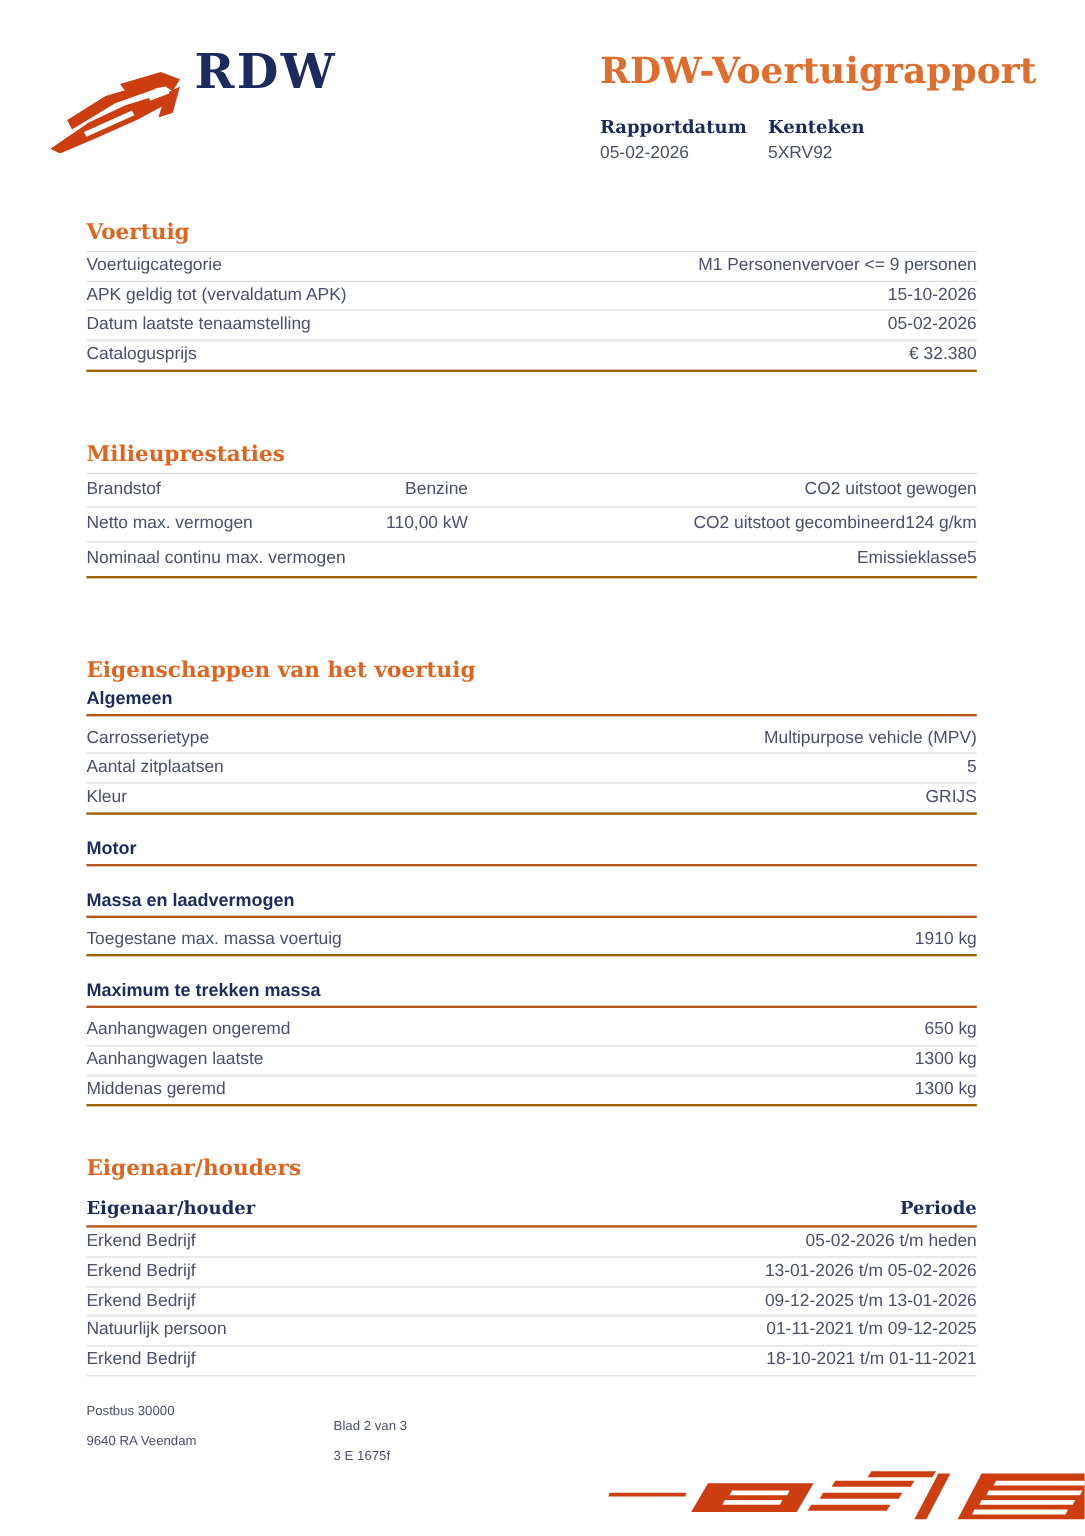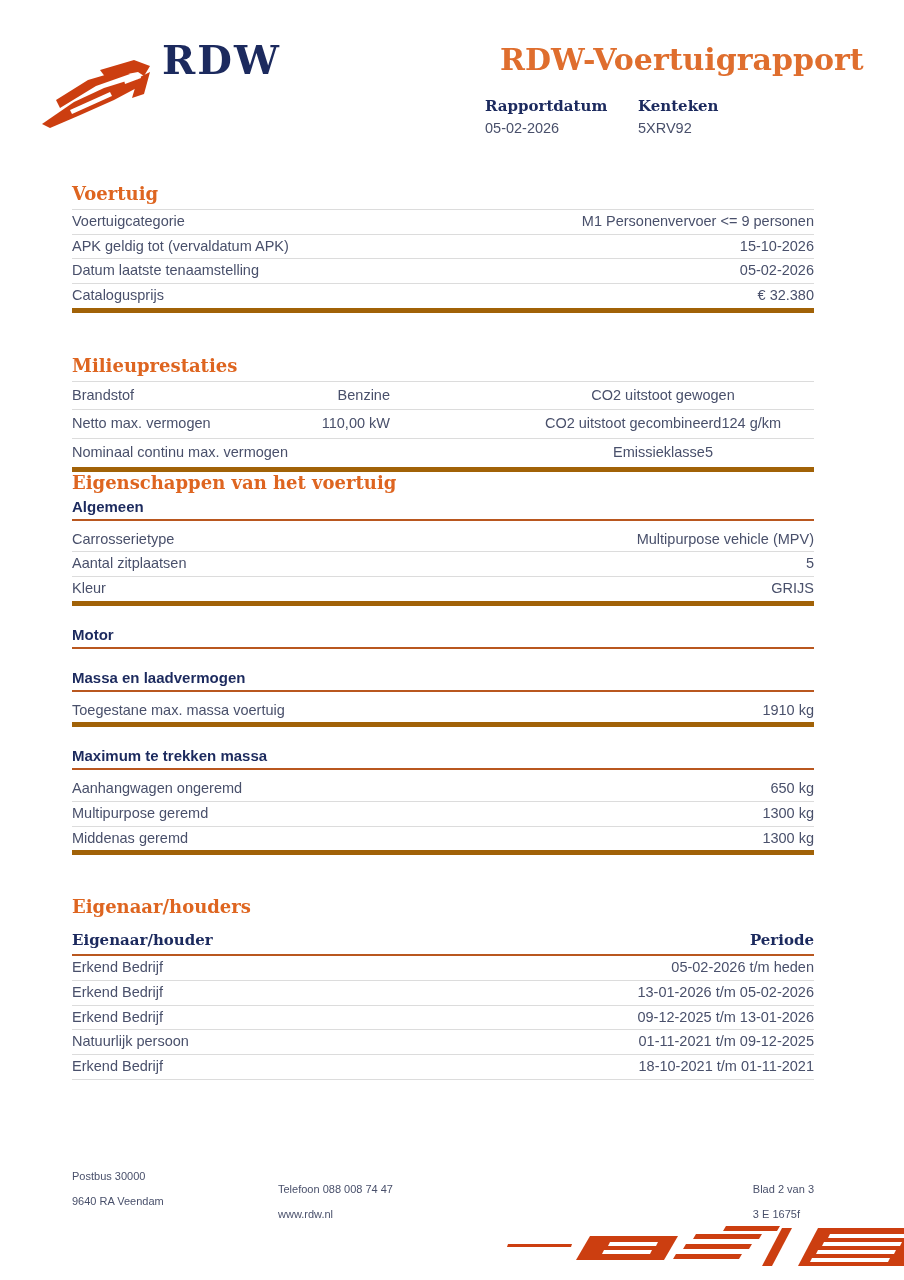--- a/index.html
+++ b/index.html
@@ -22,21 +22,21 @@
   .logo-text {
     position: absolute; left: 162px; top: 36px;
     font-family: "DejaVu Serif", serif; font-weight: 700;
     font-size: 40px; letter-spacing: 2px; color: #1c2a5e;
   }
   .doc-title {
     position: absolute; left: 500px; top: 42px;
     font-family: "DejaVu Serif", serif; font-weight: 700;
     font-size: 30px; color: #df6e2e;
   }
-  .header-meta { position: absolute; left: 485px; top: 97px; display: flex; gap: 13px; }
+  .header-meta { position: absolute; left: 500px; top: 97px; display: flex; }
   .meta-col { width: 140px; }
   .meta-col + .meta-col { width: auto; }
   .meta-label {
     font-family: "DejaVu Serif", serif; font-weight: 700;
     font-size: 15px; color: #1c2a5e;
   }
   .meta-value { font-size: 14.5px; margin-top: 5px; color: #49506b; }
 
   
   .main { position: absolute; left: 72px; top: 183px; width: 742px; }
@@ -44,30 +44,30 @@
   .section-title {
     font-family: "DejaVu Serif", serif; font-weight: 700;
     font-size: 18px; color: #de6520; margin-bottom: 5px;
   }
   .trow {
     display: flex; justify-content: space-between; align-items: baseline;
     border-top: 1px solid #dcdcdc;
     padding: 3px 0 4px 0;
     font-size: 14.5px; line-height: 1.15;
   }
-  .trow:last-child { border-bottom: 5px solid #a16207; }
+  .trow:last-child { border-bottom: 2px solid #a16207; }
   .tvalue { text-align: right; }
 
   
   .trow.two-col { padding: 5px 0 6px 0; }
   .half-left { width: 318px; display: flex; justify-content: space-between; }
-  .half-right { width: 302px; display: flex; justify-content: center; }
-
-  .sec-milieu { margin-top: 42px; }
-  .sec-eigenschappen { }
+  .half-right { width: 302px; display: flex; justify-content: flex-end; }
+
+  .sec-milieu { margin-top: 58px; }
+  .sec-eigenschappen { margin-top: 66px; }
   .sec-eigenaren { margin-top: 41px; }
 
   .sub-title {
     font-family: "Liberation Sans", sans-serif; font-weight: 700;
     font-size: 15px; color: #1c2a5e;
     padding-bottom: 4px;
     border-bottom: 2px solid #b9571f;
   }
   .subsection .rows { margin-top: 7px; }
   .subsection .rows .trow:first-child { border-top: none; }
@@ -229,21 +229,21 @@
       </div>
 
       <div class="subsection">
         <h3 class="sub-title">Maximum te trekken massa</h3>
         <div class="rows">
           <div class="trow">
             <span class="tlabel">Aanhangwagen ongeremd</span>
             <span class="tvalue">650 kg</span>
           </div>
           <div class="trow">
-            <span class="tlabel">Multipurpose geremd</span>
+            <span class="tlabel">Aanhangwagen laatste</span>
             <span class="tvalue">1300 kg</span>
           </div>
           <div class="trow">
             <span class="tlabel">Middenas geremd</span>
             <span class="tvalue">1300 kg</span>
           </div>
         </div>
       </div>
     </div>
 
@@ -276,24 +276,20 @@
         </div>
       </div>
     </div>
 
   </div>
 
   <div class="footer">
     <div class="footer-col1">
       <div>Postbus 30000</div>
       <div>9640 RA Veendam</div>
-    </div>
-    <div class="footer-col2">
-      <div>Telefoon 088 008 74 47</div>
-      <div>www.rdw.nl</div>
     </div>
     <div class="footer-col3">
       <div>Blad 2 van 3</div>
       <div>3 E 1675f</div>
     </div>
   </div>
 
   <svg class="speed-graphic" viewBox="0 0 418 46" xmlns="http://www.w3.org/2000/svg" preserveAspectRatio="none">
     <g fill="#cc3e10">
       <polygon points="8,22 72,22 71,25 7,25"></polygon>

